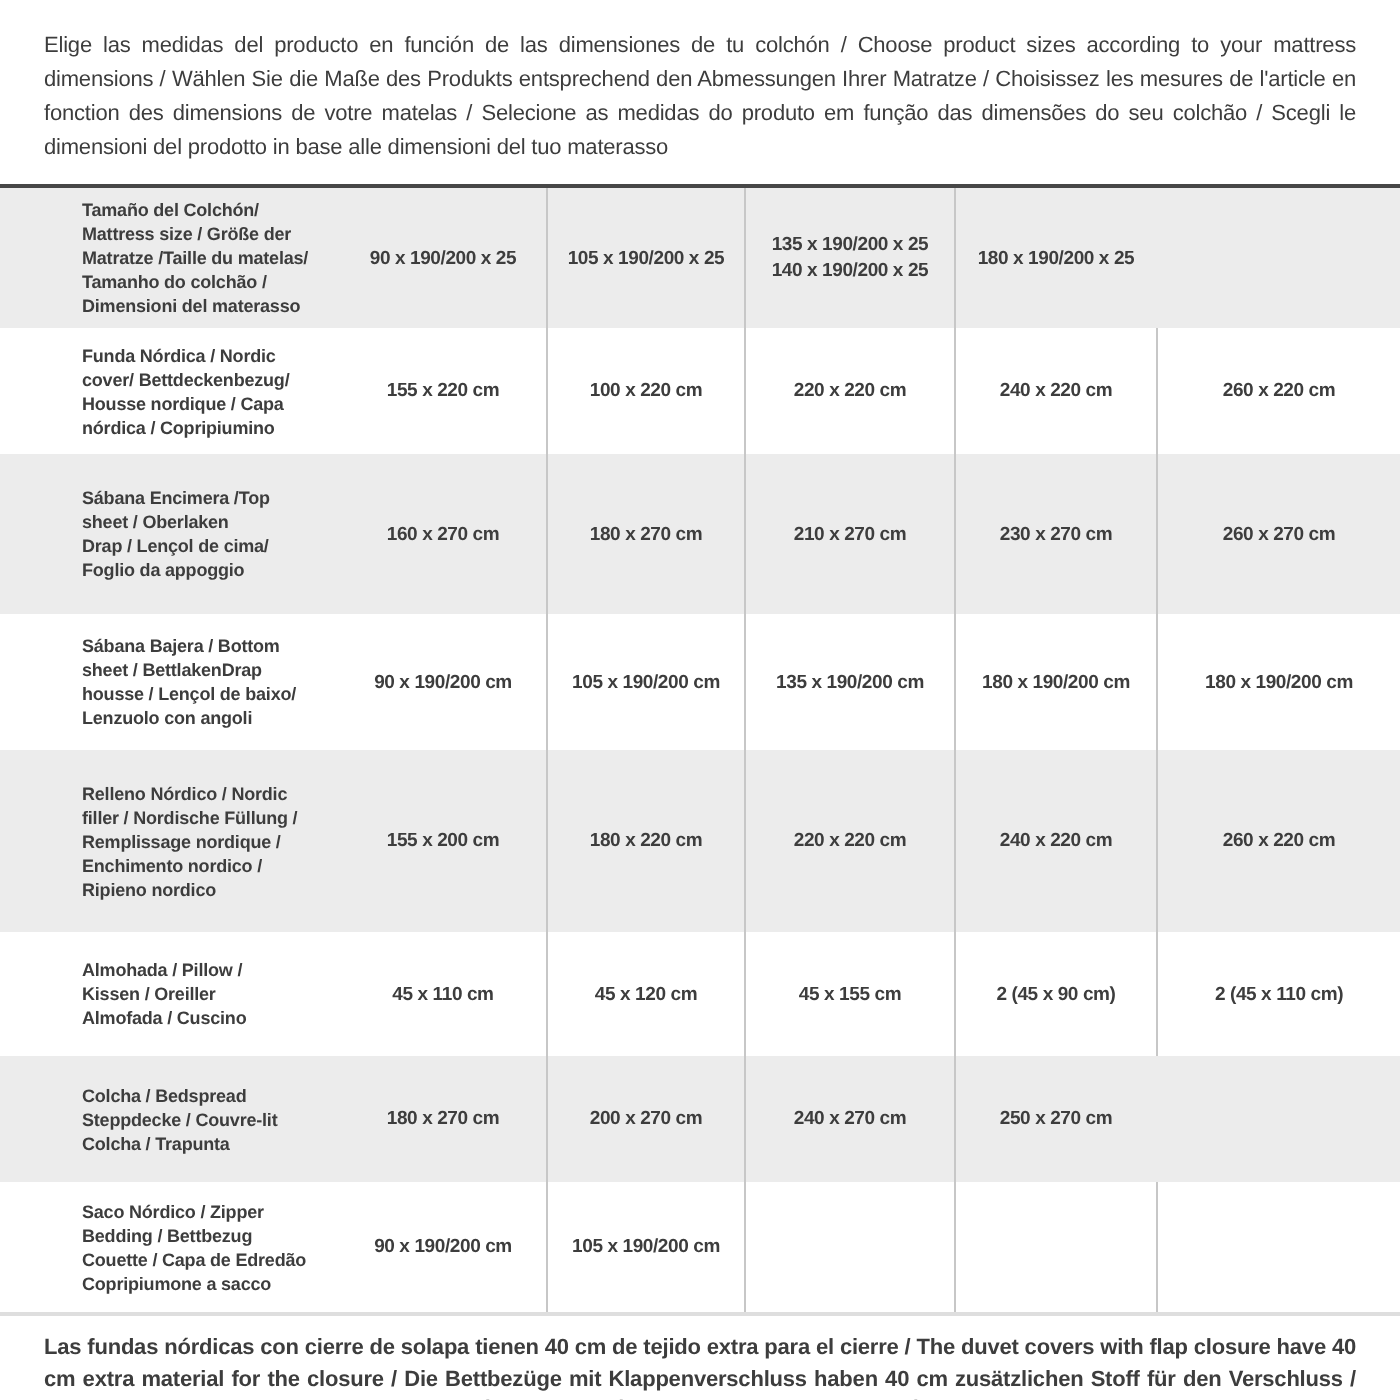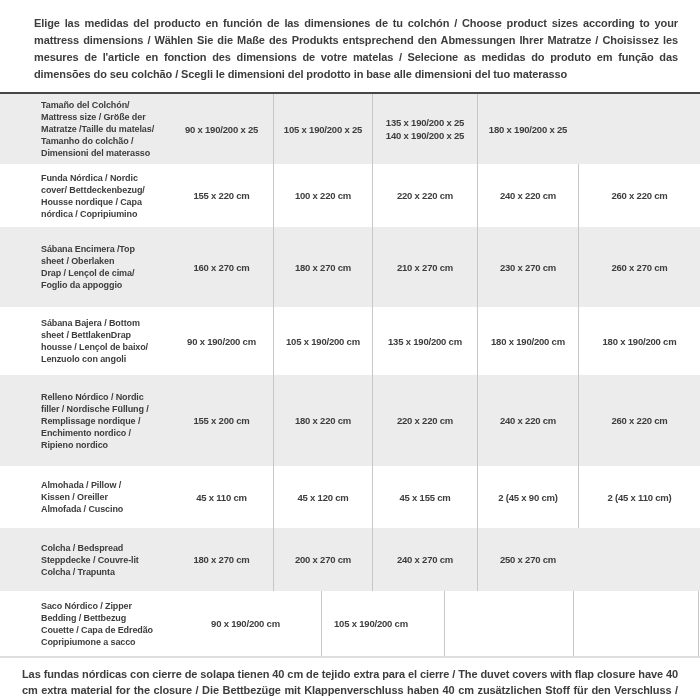--- a/index.html
+++ b/index.html
@@ -11,23 +11,23 @@
     position: relative;
     width: 700px;
     height: 700px;
     background: #ffffff;
     overflow: hidden;
     font-family: "Liberation Sans", sans-serif;
     color: #3d3d3d;
     box-sizing: border-box;
   }
   .intro {
-    margin: 15px 22px 0 34px;
+    margin: 15px 22px 0 22px;
     font-size: 11px;
-    font-weight: bold;
+    font-weight: normal;
     line-height: 17px;
     text-align: justify;
     color: #3d3d3d;
     letter-spacing: -0.1px;
   }
   .size-table {
     margin-top: 9px;
     width: 700px;
     border-top: 2px solid #474747;
     border-bottom: 2px solid #dedede;
@@ -37,21 +37,21 @@
     grid-template-columns: 170px 103px 99px 105px 101px 122px;
   }
   .row.alt { background: #ececec; }
   .size-table .row:nth-child(1) { height: 70px; }
   .size-table .row:nth-child(2) { height: 63px; border-radius: 11px; }
   .size-table .row:nth-child(3) { height: 80px; }
   .size-table .row:nth-child(4) { height: 68px; }
   .size-table .row:nth-child(5) { height: 91px; }
   .size-table .row:nth-child(6) { height: 62px; }
   .size-table .row:nth-child(7) { height: 63px; }
-  .size-table .row:nth-child(8) { height: 65px; gap: 24px; }
+  .size-table .row:nth-child(8) { height: 65px; }
   .cell {
     display: flex;
     align-items: center;
     justify-content: center;
     text-align: center;
     font-size: 9.5px;
     font-weight: bold;
     letter-spacing: -0.2px;
     white-space: pre-line;
     line-height: 13px;

